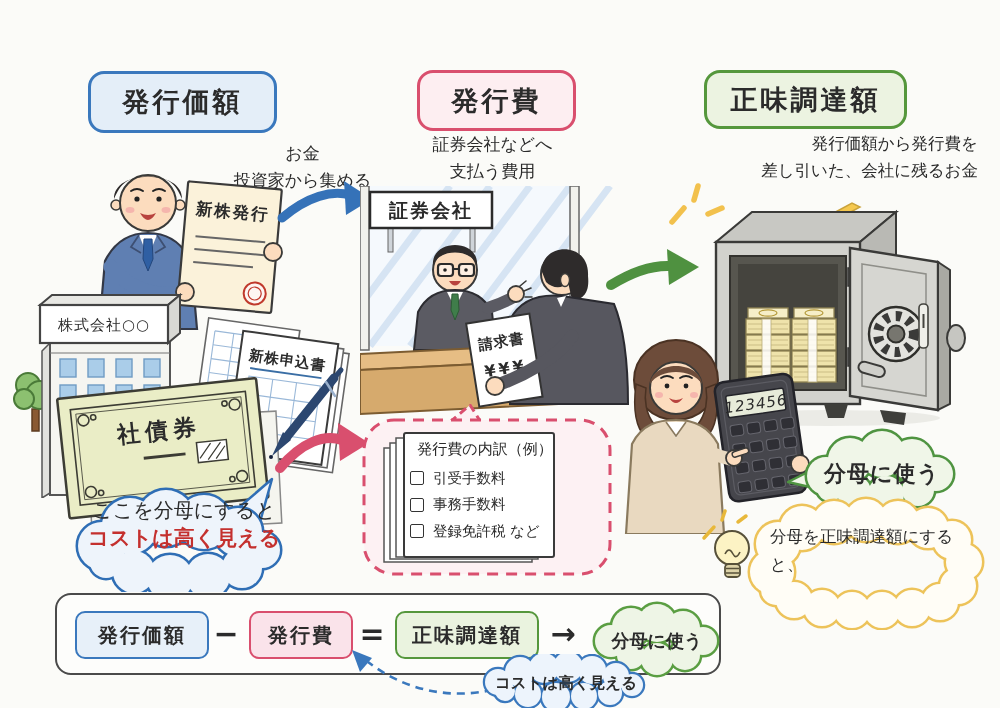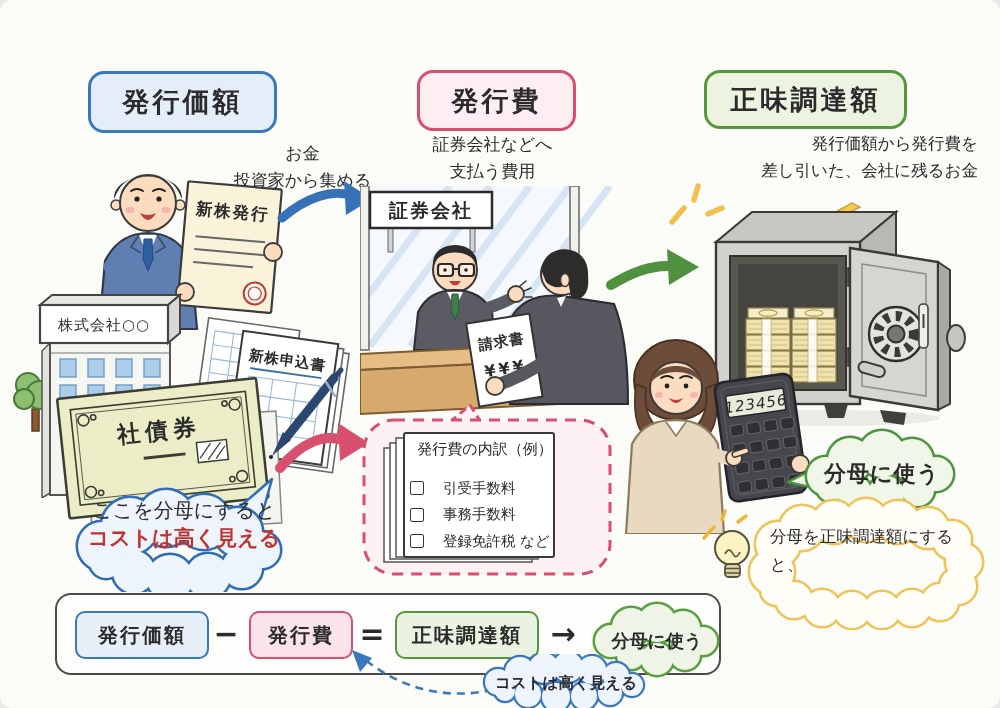--- a/index.html
+++ b/index.html
@@ -1,34 +1,34 @@
 <!DOCTYPE html>
 <html><head>
 <meta charset="utf-8">
 <style>
   html,body{margin:0;padding:0;background:#e8e8e8;}
   #stage{position:relative;width:1000px;height:708px;background:#fbfbf8;overflow:hidden;
-         font-family:"DejaVu Sans","Liberation Sans",sans-serif;color:#2b2b2b;border-radius:12px;}
+         font-family:"DejaVu Sans","Liberation Sans",sans-serif;color:#2b2b2b;}
   .abs{position:absolute;}
   .label-box{position:absolute;display:flex;align-items:center;justify-content:center;
              border-radius:16px;font-size:27px;font-weight:600;letter-spacing:3px;}
   .lb-blue{border:3.5px solid #3a78bd;background:#e4eef8;}
   .lb-red{border:3.5px solid #d94f6e;background:#fdeef1;}
   .lb-green{border:3.5px solid #55973c;background:#ecf3e1;}
   .desc{position:absolute;font-size:17px;line-height:27px;}
   .desc.center{text-align:center;}
   svg{display:block;}
   svg text{font-family:"DejaVu Sans","Liberation Sans",sans-serif;fill:#2b2b2b;}
   .bubble-text{position:absolute;text-align:center;}
   .bubble-text .l1{font-size:20px;}
   .bubble-text .l2{font-size:21px;font-weight:600;color:#c4302e;}
   .tip-text{position:absolute;font-size:16.5px;line-height:28px;font-family:Liberation Mono, monospace;}
   .bd-text{position:absolute;width:150px;}
-  .bd-title{font-size:15px;text-align:center;margin-bottom:16px;white-space:nowrap;}
-  .bd-row{display:flex;align-items:center;gap:19px;height:26.5px;font-size:14.5px;}
+  .bd-title{font-size:15px;text-align:center;margin-bottom:6px;white-space:nowrap;}
+  .bd-row{display:flex;align-items:center;gap:9px;height:26.5px;font-size:14.5px;}
   .cb{width:12px;height:12px;border:1.8px solid #333;border-radius:2px;flex:0 0 auto;}
   
   #formula{position:absolute;left:55px;top:593px;width:662px;height:78px;
            border:2.6px solid #4a4a4a;border-radius:16px;background:#fdfdfb;}
   .f-box{position:absolute;top:16px;height:44px;display:flex;align-items:center;justify-content:center;
          border-radius:10px;font-size:20px;letter-spacing:2px;font-weight:600;}
   .f-op{position:absolute;top:14px;height:48px;display:flex;align-items:center;justify-content:center;
         font-size:30px;font-weight:700;}
 </style>
 </head>

